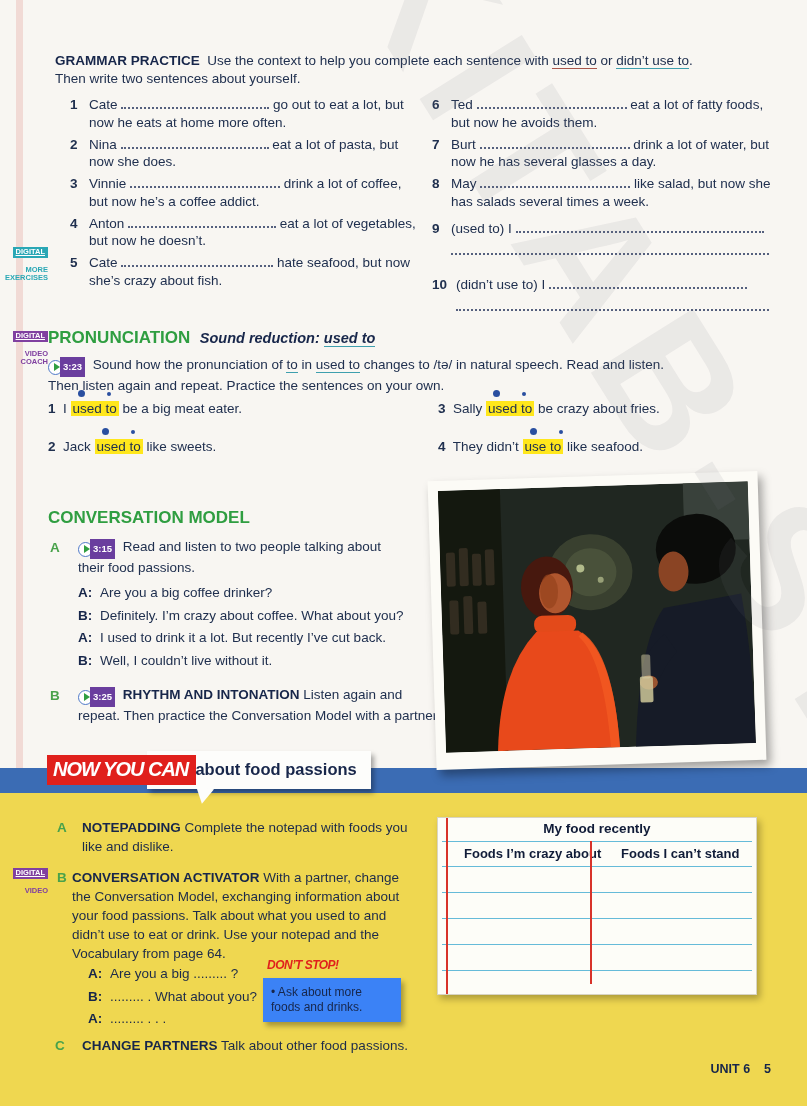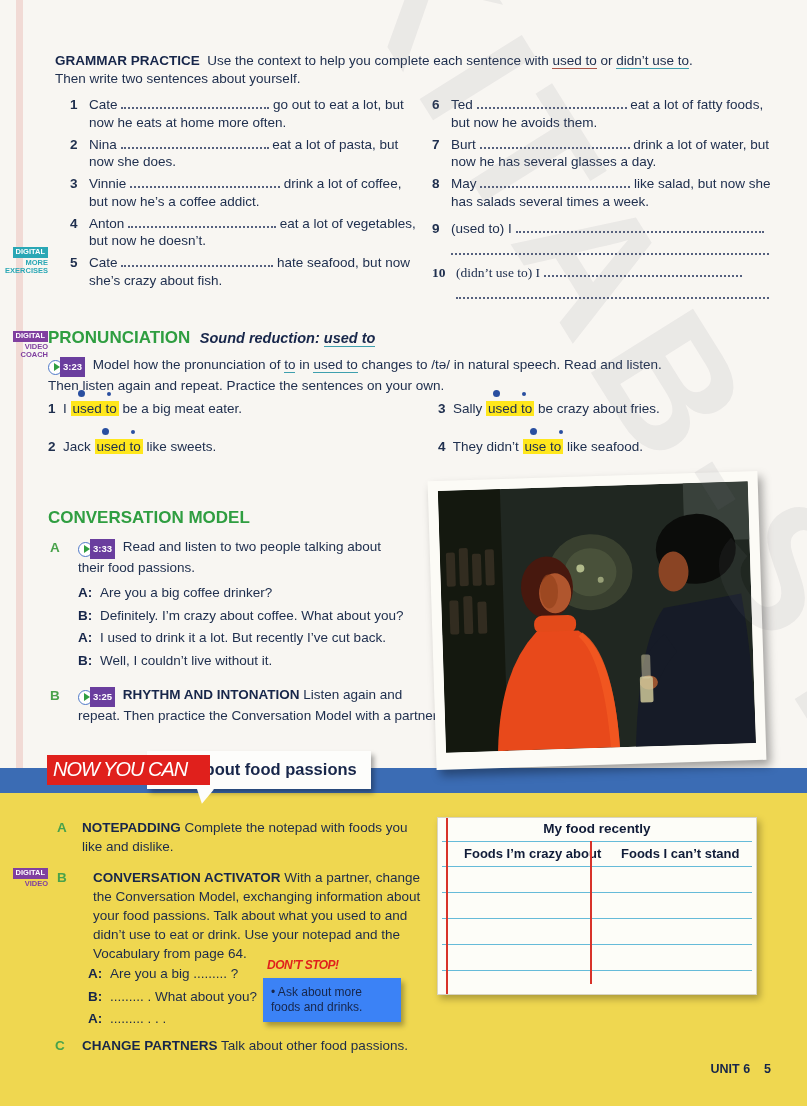--- a/index.html
+++ b/index.html
@@ -21,42 +21,42 @@
   
   .letter{position:absolute;font-weight:bold;color:#49a24b;font-size:13.5px;}
   
   .chip{display:inline-flex;align-items:center;vertical-align:-2px;margin-right:4px;}
   .chip .circ{width:13px;height:13px;border-radius:50%;background:#fff;border:1.5px solid #4f79c8;
               display:inline-flex;align-items:center;justify-content:center;}
   .chip .tri{width:0;height:0;border-left:6px solid #2f9e41;border-top:4px solid transparent;border-bottom:4px solid transparent;margin-left:2px;}
   .chip .time{background:#6a3e9e;color:#fff;font-size:9.5px;font-weight:bold;padding:1px 3px;margin-left:-3px;}
   
   .badge{position:absolute;text-align:right;font-size:7.5px;font-weight:bold;line-height:8.5px;}
-  .badge .tag{display:inline-block;color:#fff;padding:1px 3px;margin-bottom:1px;}
+  .badge .tag{display:inline-block;color:#fff;padding:1px 3px;margin-bottom:8px;text-decoration:underline;}
   .badge.teal{color:#2aa7b5;}  .badge.teal .tag{background:#2aa7b5;}
   .badge.purple{color:#8040a0;} .badge.purple .tag{background:#8040a0;}
   
   .gitem{position:relative;padding-left:19px;margin-bottom:4.5px;}
   .gitem .num{position:absolute;left:0;top:0;font-weight:bold;}
   
   .hl{position:relative;background:#ffe71c;padding:0 2px;}
   .dot-b,.dot-s{position:absolute;border-radius:50%;background:#2a4fa0;}
   .dot-b{width:7px;height:7px;top:-11px;left:7px;}
   .dot-s{width:4px;height:4px;top:-9px;left:36px;}
   
   .dline{position:relative;padding-left:22px;margin-bottom:5.5px;font-size:13.5px;line-height:17px;}
   .dline .spk{position:absolute;left:0;font-weight:bold;color:#17264a;}
   
   .photo{position:absolute;left:432px;top:476px;z-index:12;background:#fcfbf6;
          padding:10px 10px 13px 10px;box-shadow:4px 6px 10px rgba(0,0,0,.35);transform:rotate(-1.8deg);}
   
   .stripe{position:absolute;left:0;top:768px;width:807px;height:25px;background:#3b6cb4;z-index:5;}
   .yellow{position:absolute;left:0;top:793px;width:807px;height:313px;background:#efd750;z-index:4;}
   .nyc-red{position:absolute;left:47px;top:755px;z-index:14;background:#e0201c;color:#fff;
-           font-weight:normal;font-style:italic;font-size:20px;letter-spacing:-1px;padding:3px 23px 4px 6px;}
+           font-weight:bold;font-style:italic;font-size:20px;letter-spacing:-1px;padding:3px 8px 4px 6px;}
   .nyc-white{position:absolute;left:147px;top:751px;z-index:13;background:#fdfdfb;color:#17264a;
              font-weight:bold;font-size:16.5px;padding:9px 14px 10px 12px;box-shadow:3px 4px 5px rgba(0,0,0,.35);}
   .nyc-tail{position:absolute;left:195px;top:788px;z-index:13;width:0;height:0;
             border-left:8px solid transparent;border-right:10px solid transparent;border-top:16px solid #fdfdfb;
             transform:rotate(8deg);}
   
   .ytxt{position:absolute;z-index:15;font-size:13.5px;line-height:19px;color:#1d2b4a;}
   .dontstop-title{position:absolute;z-index:15;color:#e0201c;font-weight:bold;font-style:italic;
                   font-size:12px;letter-spacing:-0.5px;}
   .dontstop-box{position:absolute;z-index:15;background:#3b82f6;box-shadow:3px 4px 5px rgba(0,0,0,.3);
@@ -126,21 +126,21 @@
       <span class="num">8</span>
       <span>May</span>
       <span class="dots" style="width:150px;"></span><span> like salad, but now she has salads several times a week.</span>
     </div>
     <div class="gitem" style="margin-top:10px;">
       <span class="num">9</span>
       <span>(used to) I</span>
       <span class="dots" style="width:248px;"></span><br>
       <span class="dots" style="width:318px;margin-top:6px;"></span>
     </div>
-    <div class="gitem" style="margin-top:4px;padding-left:24px;font-family:Liberation Serif, serif;">
+    <div class="gitem" style="margin-top:16px;padding-left:24px;">
       <span class="num">10</span>
       <span>(didn’t use to) I</span>
       <span class="dots" style="width:198px;"></span><br>
       <span class="dots" style="width:313px;margin-top:6px;"></span>
     </div>
   </div>
 
   <div class="badge teal" style="left:4px;top:247px;width:44px;z-index:10;">
     <span class="tag">DIGITAL</span><br>
     <span>MORE</span><br>
@@ -158,21 +158,21 @@
       <span class="green">PRONUNCIATION</span>&nbsp;
       <i style="color:#17264a;font-size:14.5px;"><span>Sound reduction: </span><span class="u-teal">used to</span></i>
     </div>
     <div class="txt" style="margin-top:8px;width:700px;">
       <span class="chip">
           <span class="circ">
             <span class="tri"></span>
           </span>
           <span class="time">3:23</span>
         </span>
-      <span>Model how the pronunciation of </span><span class="u-teal">to</span><span> in </span><span class="u-teal">used to</span><span> changes to /tə/ in natural speech. Read and listen.</span><br>
+      <span>Sound how the pronunciation of </span><span class="u-teal">to</span><span> in </span><span class="u-teal">used to</span><span> changes to /tə/ in natural speech. Read and listen.</span><br>
       <span>Then listen again and repeat. Practice the sentences on your own.</span>
     </div>
   </div>
 
   <div style="position:absolute;left:48px;top:400px;z-index:10;" class="txt">
     <b>1</b>&nbsp;
     <span>I </span><span class="hl"><span class="dot-b"></span><span class="dot-s"></span><span>used to</span></span><span> be a big meat eater.</span>
   </div>
   <div style="position:absolute;left:48px;top:438px;z-index:10;" class="txt">
     <b>2</b>&nbsp;
@@ -188,21 +188,21 @@
   </div>
 
   <div class="green" style="position:absolute;left:48px;top:508px;font-size:17px;font-weight:bold;z-index:10;">CONVERSATION MODEL</div>
 
   <span class="letter" style="left:50px;top:540px;">A</span>
   <div class="txt" style="position:absolute;left:78px;top:538px;width:330px;z-index:10;">
     <span class="chip">
         <span class="circ">
           <span class="tri"></span>
         </span>
-        <span class="time">3:33</span>
+        <span class="time">3:15</span>
       </span>
     <span>Read and listen to two people talking about their food passions.</span>
   </div>
 
   <div style="position:absolute;left:78px;top:584px;width:360px;z-index:10;">
     <div class="dline"><span class="spk">A:</span><span>Are you a big coffee drinker?</span></div>
     <div class="dline"><span class="spk">B:</span><span>Definitely. I’m crazy about coffee. What about you?</span></div>
     <div class="dline"><span class="spk">A:</span><span>I used to drink it a lot. But recently I’ve cut back.</span></div>
     <div class="dline"><span class="spk">B:</span><span>Well, I couldn’t live without it.</span></div>
   </div>
@@ -263,21 +263,21 @@
   <span class="letter" style="left:57px;top:820px;z-index:15;">A</span>
   <div class="ytxt" style="left:82px;top:818px;width:330px;">
     <b class="navy">NOTEPADDING</b><span> Complete the notepad with foods you like and dislike.</span>
   </div>
 
   <div class="badge purple" style="left:8px;top:868px;width:40px;z-index:15;">
     <span class="tag">DIGITAL</span><br>
     <span>VIDEO</span>
   </div>
   <span class="letter" style="left:57px;top:870px;z-index:15;">B</span>
-  <div class="ytxt" style="left:93px;top:868px;width:345px;">
+  <div class="ytxt" style="left:72px;top:868px;width:345px;">
     <b class="navy">CONVERSATION ACTIVATOR</b><span> With a partner, change the Conversation Model, exchanging information about your food passions. Talk about what you used to and didn’t use to eat or drink. Use your notepad and the Vocabulary from page 64.</span>
   </div>
 
   <div class="ytxt" style="left:88px;top:965px;width:200px;">
     <div class="dline"><span class="spk">A:</span><span>Are you a big ......... ?</span></div>
     <div class="dline"><span class="spk">B:</span><span>......... . What about you?</span></div>
     <div class="dline"><span class="spk">A:</span><span>......... . . .</span></div>
   </div>
 
   <div class="dontstop-title" style="left:267px;top:958px;">DON’T STOP!</div>

